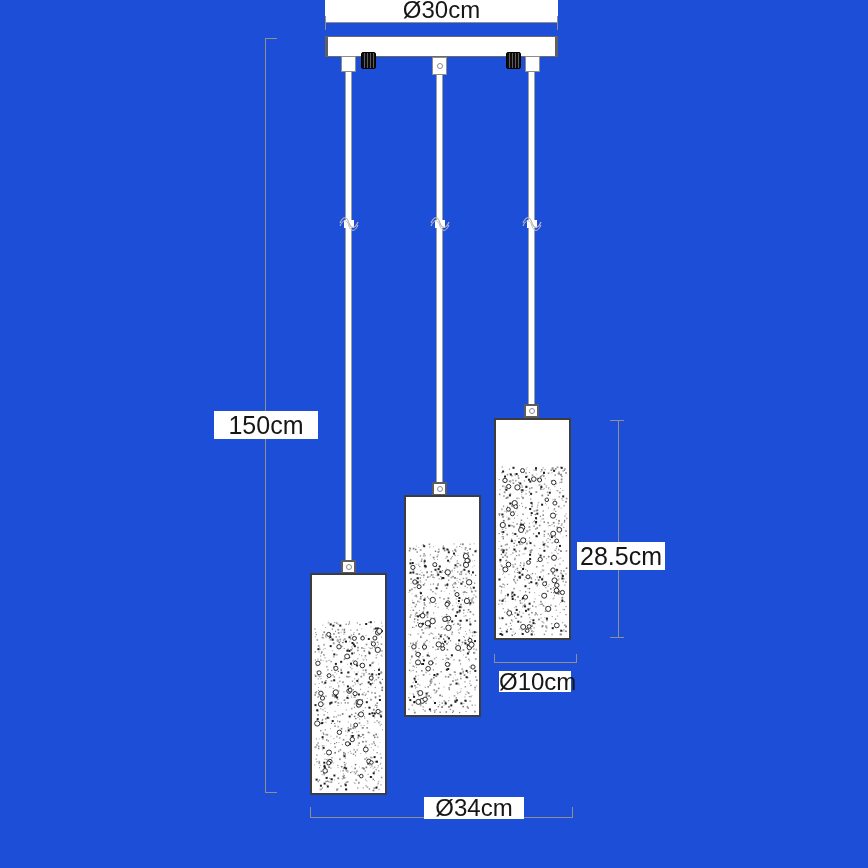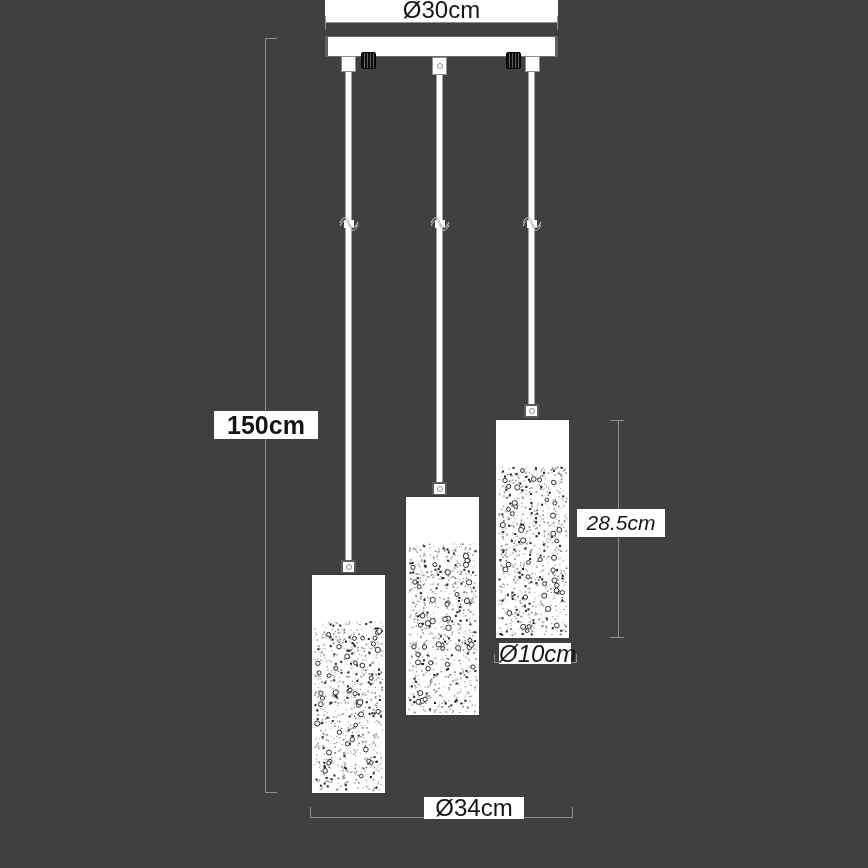--- a/index.html
+++ b/index.html
@@ -1,17 +1,17 @@
 <!DOCTYPE html>
 <html><head>
 <meta charset="utf-8">
 <style>
   html,body{margin:0;padding:0;background:#fff;}
   #stage{
-    position:relative;width:868px;height:868px;background:#404040;overflow:hidden;
+    position:relative;width:868px;height:868px;background:#1d4ed8;overflow:hidden;
     font-family:"Liberation Sans", sans-serif;color:#1b1b1b;
   }
   
   .dim-h{position:absolute;height:1px;background:#8f8f8f;}
   .dim-v{position:absolute;width:1px;background:#8f8f8f;}
   .tick-v{position:absolute;width:1px;background:#8f8f8f;}
   .tick-h{position:absolute;height:1px;background:#8f8f8f;}
   .dim-label{
     position:absolute;text-align:center;font-size:24px;letter-spacing:0px;
     color:#161616;background:#ffffff;white-space:nowrap;
@@ -2452,30 +2452,30 @@
           <circle cx="25.5" cy="5.6" r="2.0" fill="#ffffff" stroke="#2e2e2e" stroke-width="1"></circle>
           <circle cx="57.0" cy="92.8" r="2.5" fill="#ffffff" stroke="#2e2e2e" stroke-width="1"></circle>
           <circle cx="11.4" cy="44.3" r="1.9" fill="#ffffff" stroke="#2e2e2e" stroke-width="1"></circle>
         </svg>
       </div>
   </div>
 
   <div class="dim-v" style="left:265px;top:38px;height:755px;"></div>
   <div class="tick-h" style="left:265px;top:38px;width:12px;"></div>
   <div class="tick-h" style="left:265px;top:792px;width:12px;"></div>
-  <div class="dim-label" style="left:214px;top:411px;width:104px;height:28px;line-height:28px;font-size:25px;font-weight:bold;">150cm</div>
+  <div class="dim-label" style="left:214px;top:411px;width:104px;height:28px;line-height:28px;font-size:25px;">150cm</div>
 
   <div class="dim-v" style="left:618px;top:420px;height:218px;"></div>
   <div class="tick-h" style="left:610px;top:420px;width:14px;"></div>
   <div class="tick-h" style="left:610px;top:637px;width:14px;"></div>
-  <div class="dim-label" style="left:577px;top:509px;width:88px;height:28px;line-height:28px;font-size:21px;font-style:italic;">28.5cm</div>
+  <div class="dim-label" style="left:577px;top:542px;width:88px;height:28px;line-height:28px;font-size:25px;">28.5cm</div>
 
   <div class="dim-h" style="left:494px;top:662px;width:83px;"></div>
   <div class="tick-v" style="left:494px;top:654px;height:9px;"></div>
   <div class="tick-v" style="left:576px;top:654px;height:9px;"></div>
-  <div class="dim-label" style="left:499px;top:643px;width:72px;height:21px;line-height:21px;font-style:italic;">Ø10cm</div>
+  <div class="dim-label" style="left:499px;top:671px;width:72px;height:21px;line-height:21px;">Ø10cm</div>
 
   <div class="dim-h" style="left:310px;top:817px;width:263px;"></div>
   <div class="tick-v" style="left:310px;top:807px;height:11px;"></div>
   <div class="tick-v" style="left:572px;top:807px;height:11px;"></div>
   <div class="dim-label" style="left:424px;top:797px;width:100px;height:22px;line-height:22px;">Ø34cm</div>
 
 </div>
 
 </body></html>

